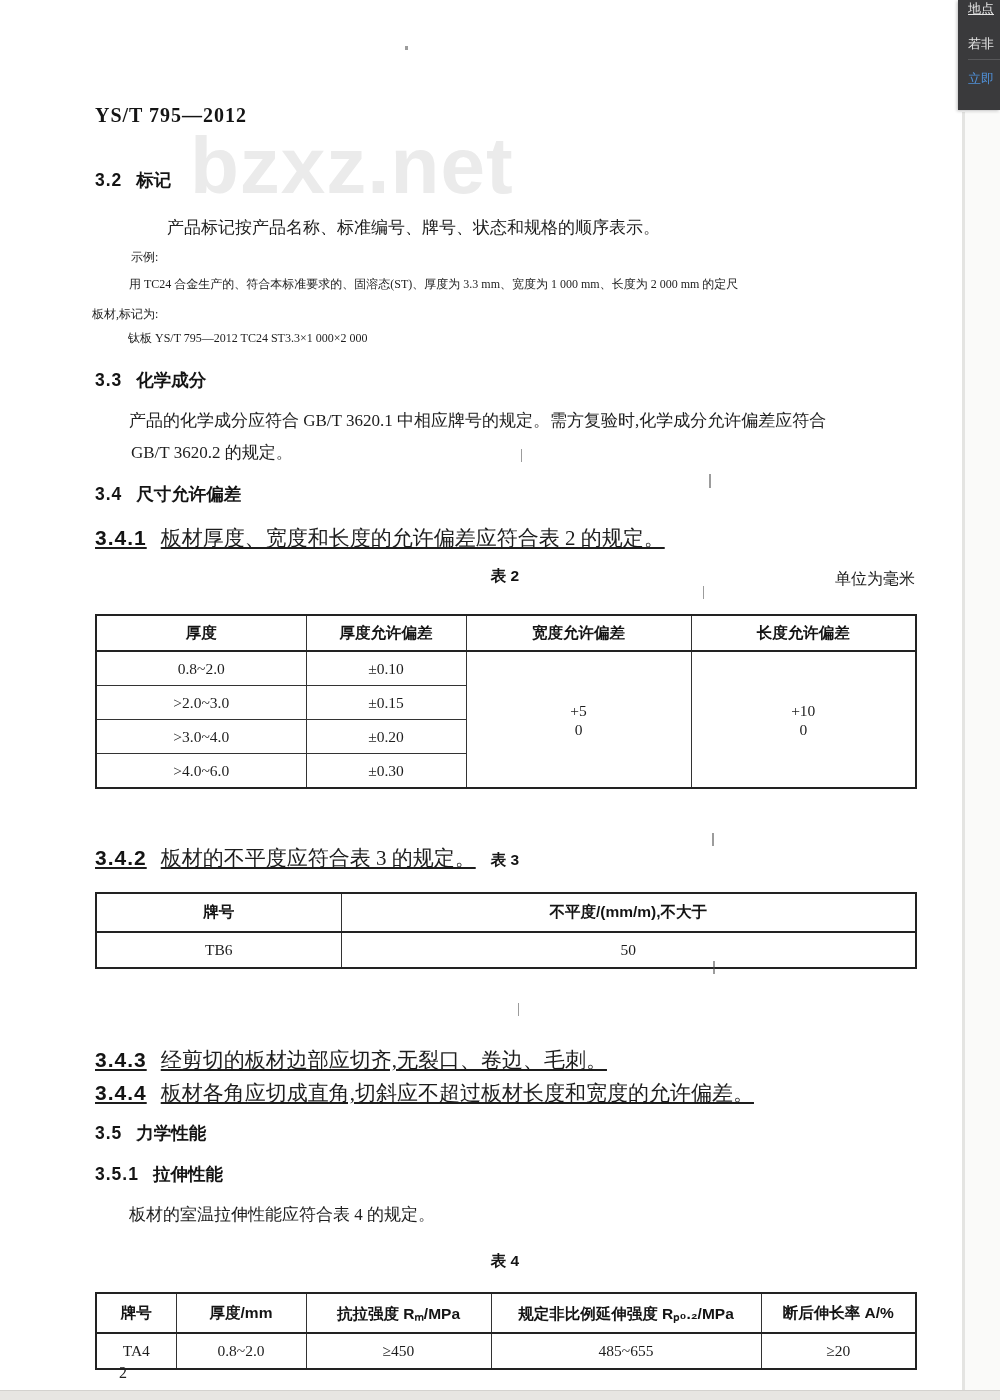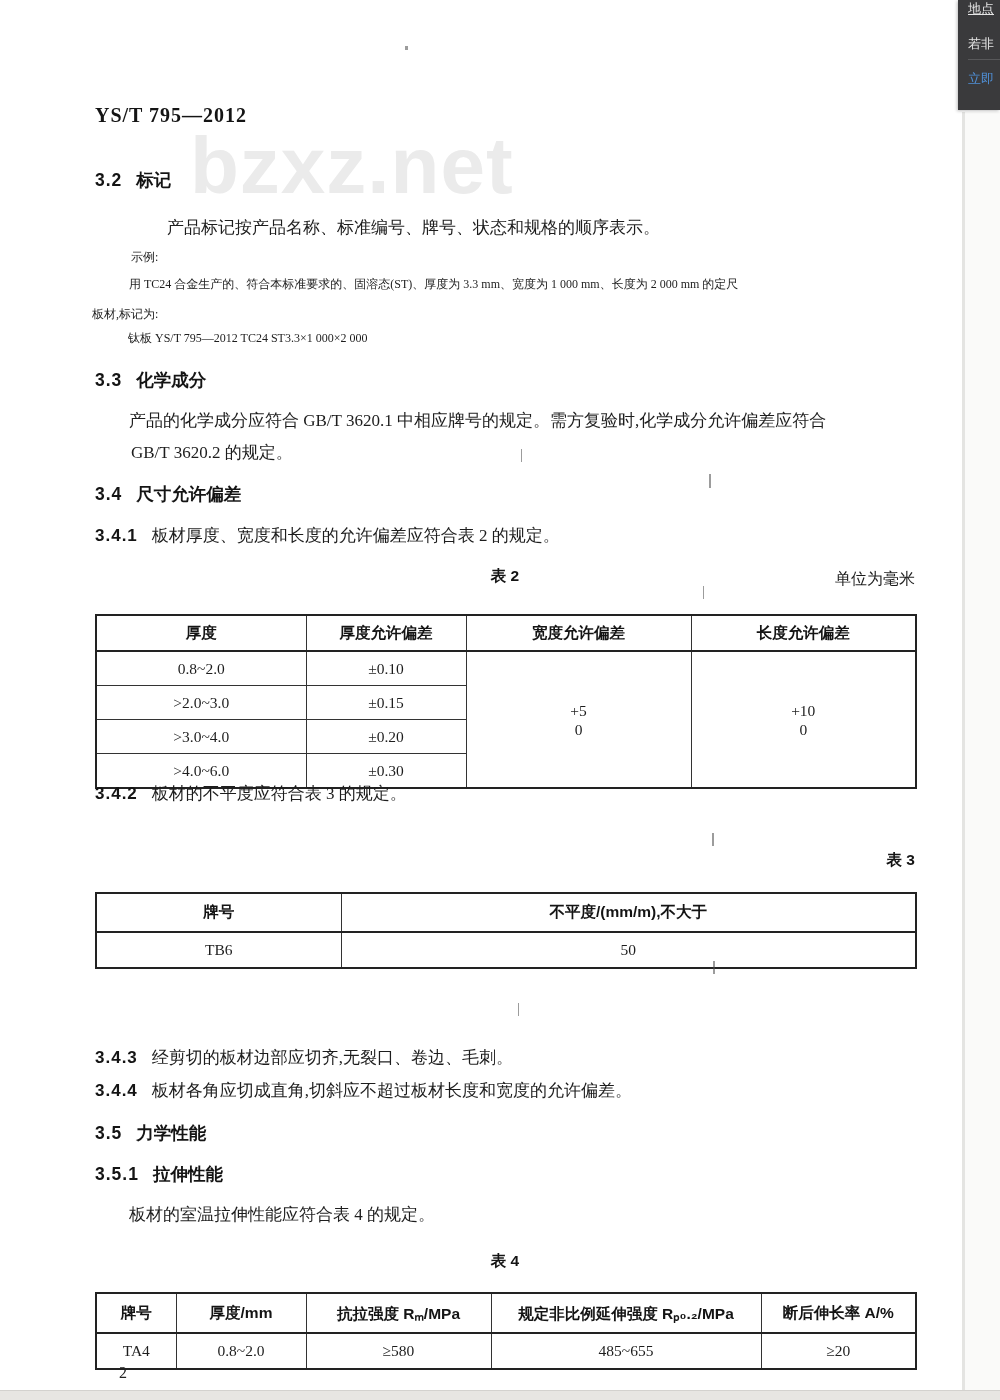--- a/index.html
+++ b/index.html
@@ -25,21 +25,21 @@
 
   
   .heading{
     position:absolute;left:95px;
     font-family:"Liberation Sans", sans-serif;
     font-weight:bold;font-size:17.5px;color:#141414;
   }
   .heading .num{margin-right:14px;letter-spacing:1px;}
 
   
-  .clause{position:absolute;left:95px;font-size:17px;color:#1d1d1d;white-space:nowrap;}
+  .clause{position:absolute;left:95px;font-size:21px;color:#1d1d1d;white-space:nowrap;text-decoration:underline;}
   .clause .num{
     font-family:"Liberation Sans", sans-serif;font-weight:bold;
     margin-right:14px;letter-spacing:1px;color:#141414;
   }
 
   .para{position:absolute;font-size:17px;color:#1d1d1d;white-space:nowrap;}
   .small{font-size:12px;}
 
   
   .tbl-caption{
@@ -163,25 +163,25 @@
       <td>&gt;3.0~4.0</td>
       <td>±0.20</td>
     </tr>
     <tr>
       <td>&gt;4.0~6.0</td>
       <td>±0.30</td>
     </tr>
   </tbody>
 </table>
 
-<div class="clause" style="top:782px;text-align:right;">
+<div class="clause" style="top:844px;text-align:right;">
   <span class="num">3.4.2</span><span>板材的不平度应符合表 3 的规定。</span>
 </div>
 
-<div class="tbl-caption" style="top:850px;text-align:right;">表 3</div>
+<div class="tbl-caption" style="top:850px;">表 3</div>
 <table class="std t3" style="top:892px;">
   <colgroup>
       <col style="width:245px">
       <col style="width:575px">
     </colgroup>
   <thead>
     <tr>
       <th>牌号</th>
       <th>不平度/(mm/m),不大于</th>
     </tr>
@@ -224,21 +224,21 @@
       <th>厚度/mm</th>
       <th>抗拉强度 Rₘ/MPa</th>
       <th>规定非比例延伸强度 Rₚ₀.₂/MPa</th>
       <th>断后伸长率 A/%</th>
     </tr>
   </thead>
   <tbody>
     <tr>
       <td>TA4</td>
       <td>0.8~2.0</td>
-      <td>≥580</td>
+      <td>≥450</td>
       <td>485~655</td>
       <td>≥20</td>
     </tr>
   </tbody>
 </table>
 
 <div class="page-number">2</div>
 
 <div class="right-strip"></div>
 <div class="right-edge"></div>

